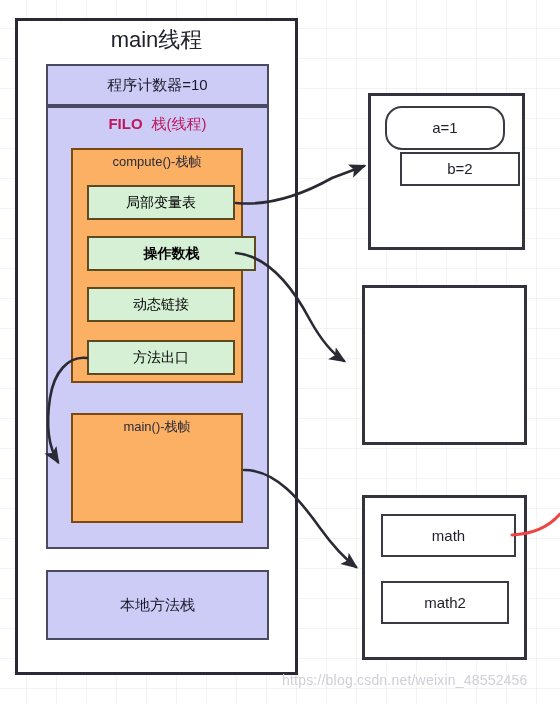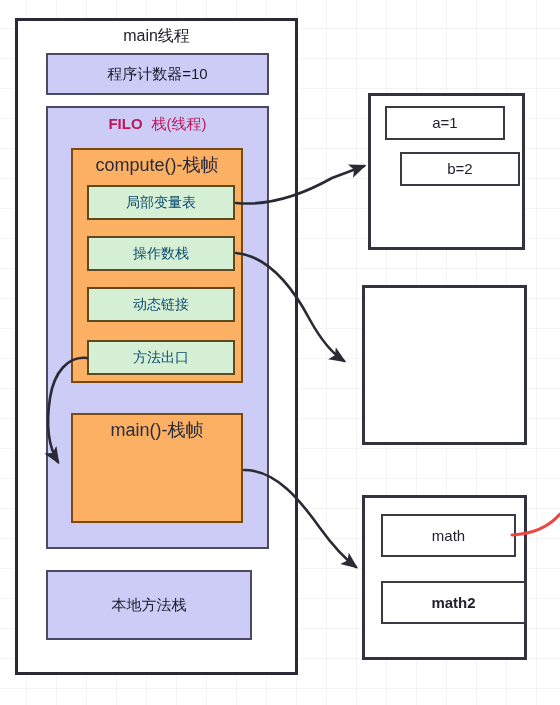--- a/index.html
+++ b/index.html
@@ -43,21 +43,21 @@
     justify-content: center;
     padding-top: 4px;
     font-size: 17px;
   }
   .frame-thread-label {
     position: absolute;
     left: 0;
     right: 0;
     top: 6px;
     text-align: center;
-    font-size: 16px;
+    font-size: 22px;
     color: #22222e;
   }
 
   
   .lav {
     background: #ccccf7;
     border: 2px solid #4a4a63;
     font-size: 15px;
   }
   .stack-box {
@@ -84,30 +84,30 @@
     border: 2px solid #7a4a10;
     align-items: flex-start;
     justify-content: center;
   }
   .orange-title {
     position: absolute;
     top: 5px;
     left: 0;
     right: 0;
     text-align: center;
-    font-size: 18px;
+    font-size: 13px;
     color: #2b2b3a;
   }
 
   
   .green {
     background: #d5f0d5;
     border: 2px solid #5d4a1f;
     font-size: 14px;
-    color: #0c4a6e;
+    color: #000000;
   }
 
   
   .white-outer {
     background: #ffffff;
     border: 3px solid #33333d;
   }
   .white-inner {
     background: #ffffff;
     border: 2px solid #3a3a44;
@@ -139,70 +139,70 @@
 </style>
 </head>
 <body>
 
 <div id="canvas">
 
   <div class="box frame-thread" style="left:15px; top:18px; width:283px; height:657px;">
     <div class="frame-thread-label">main线程</div>
   </div>
 
-  <div class="box lav" style="left:46px; top:53px; width:223px; height:42px;">
+  <div class="box lav" style="left:46px; top:64px; width:223px; height:42px;">
     <span>程序计数器=10</span>
   </div>
 
   <div class="box stack-box" style="left:46px; top:106px; width:223px; height:443px;">
     <div class="stack-title">
       <b>FILO</b><span class="sp"></span><span>栈(线程)</span>
     </div>
   </div>
 
   <div class="box orange" style="left:71px; top:148px; width:172px; height:235px;">
     <div class="orange-title">compute()-栈帧</div>
   </div>
 
   <div class="box green" style="left:87px; top:185px; width:148px; height:35px;">
     <span>局部变量表</span>
   </div>
-  <div class="box green" style="left:87px; top:236px; width:148px; height:35px;">
+  <div class="box green" style="left:87px; top:236px; width:169px; height:35px;font-weight:bold;">
     <span>操作数栈</span>
   </div>
   <div class="box green" style="left:87px; top:287px; width:148px; height:35px;align-items:center;">
     <span>动态链接</span>
   </div>
   <div class="box orange" style="left:71px; top:413px; width:172px; height:110px;">
     <div class="orange-title">main()-栈帧</div>
   </div>
 
   <div class="box green" style="left:87px; top:340px; width:148px; height:35px;">
     <span>方法出口</span>
   </div>
 
-  <div class="box lav" style="left:46px; top:570px; width:206px; height:70px;">
+  <div class="box lav" style="left:46px; top:570px; width:223px; height:70px;">
     <span>本地方法栈</span>
   </div>
 
   <div class="box white-outer" style="left:368px; top:93px; width:157px; height:157px;"></div>
-  <div class="box white-inner" style="left:385px; top:106px; width:120px; height:34px;">
+  <div class="box white-inner" style="left:385px; top:106px; width:120px; height:44px;border-radius:17px;">
     <span>a=1</span>
   </div>
   <div class="box white-inner" style="left:400px; top:152px; width:120px; height:34px;">
     <span>b=2</span>
   </div>
 
   <div class="box white-outer" style="left:362px; top:285px; width:165px; height:160px;"></div>
 
   <div class="box white-outer" style="left:362px; top:495px; width:165px; height:165px;"></div>
   <div class="box white-inner" style="left:381px; top:514px; width:135px; height:43px;">
     <span>math</span>
   </div>
-  <div class="box white-inner" style="left:381px; top:581px; width:145px; height:43px;font-weight:bold;">
+  <div class="box white-inner" style="left:381px; top:581px; width:128px; height:43px;">
     <span>math2</span>
   </div>
 
   <svg id="arrows" viewBox="0 0 560 705" xmlns="http://www.w3.org/2000/svg">
     <defs>
       <marker id="ah" viewBox="0 0 10 10" refX="8.5" refY="5" markerWidth="6.5" markerHeight="6.5" orient="auto-start-reverse">
         <path d="M 0 0.8 L 10 5 L 0 9.2 L 2.2 5 Z" fill="#2a2a34"></path>
       </marker>
     </defs>
 
@@ -210,14 +210,15 @@
 
     <path d="M 236,253 C 268,256 292,286 310,320 C 320,338 330,352 344,361" fill="none" stroke="#2a2a34" stroke-width="2.6" stroke-linecap="round" marker-end="url(#ah)"></path>
 
     <path d="M 87,358 C 68,356 54,372 50,398 C 46,424 48,446 58,462" fill="none" stroke="#2a2a34" stroke-width="2.6" stroke-linecap="round" marker-end="url(#ah)"></path>
 
     <path d="M 244,470 C 276,470 300,500 320,528 C 333,546 344,558 356,567" fill="none" stroke="#2a2a34" stroke-width="2.6" stroke-linecap="round" marker-end="url(#ah)"></path>
 
     <path d="M 512,535 C 532,534 548,528 560,514" fill="none" stroke="#ef4444" stroke-width="3" stroke-linecap="round"></path>
   </svg>
 
+  <div class="watermark">https://blog.csdn.net/weixin_48552456</div>
 
 </div>
 
 </body></html>

